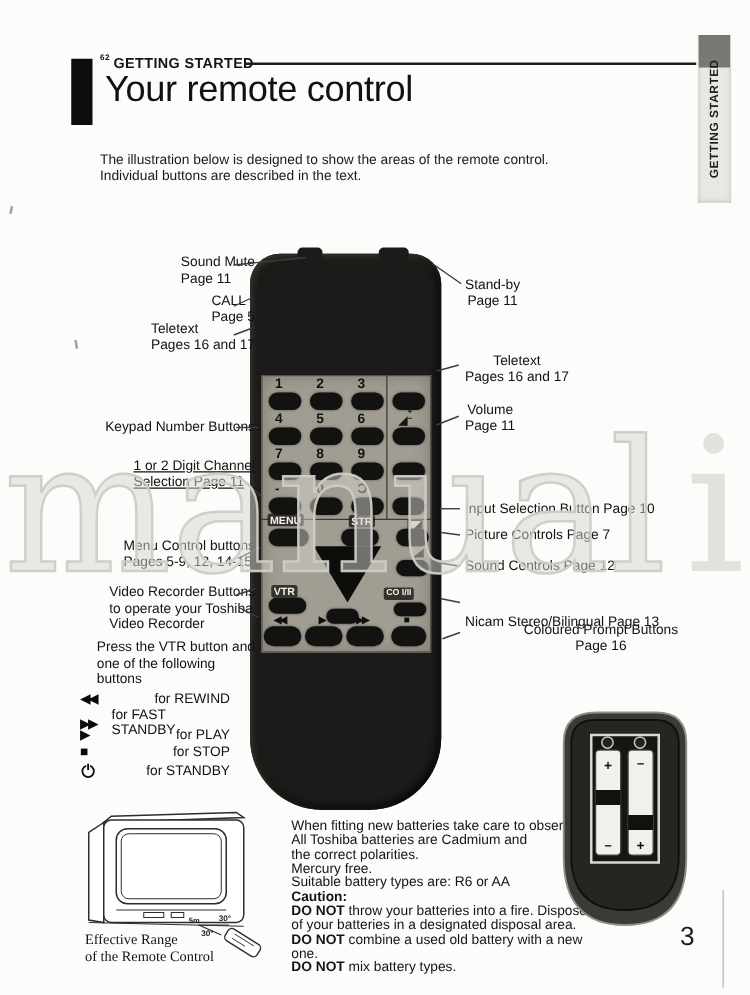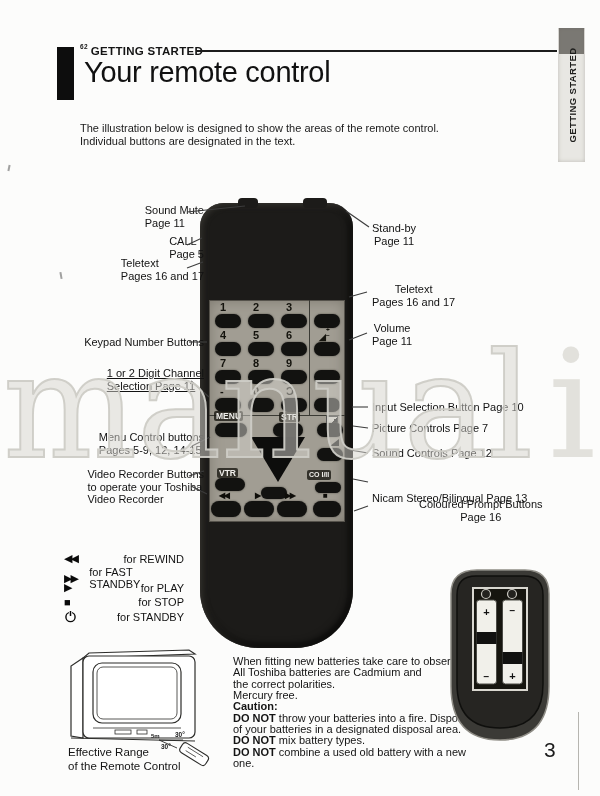--- a/index.html
+++ b/index.html
@@ -46,42 +46,42 @@
   .lblR{position:absolute;left:372px;text-align:center;white-space:nowrap;}
   
   .legend-row{position:absolute;left:64px;width:120px;display:flex;justify-content:space-between;align-items:center;}
   .legend-icon{font-size:11px;letter-spacing:-2px;color:#0a0a0a;width:26px;}
   .legend-label{font-size:11px;color:#121212;}
   
   #battery-note{left:233px;top:656px;width:250px;font-size:11px;line-height:11.35px;color:#141414;}
   #battery-note b{font-weight:bold;}
   
   #page-number{left:544px;top:738px;font-size:21px;color:#1b1b1b;}
-  #tv-caption{left:68px;top:746px;font-size:11.5px;line-height:13.5px;color:#141414;}
+  #tv-caption{left:68px;top:746px;font-size:11.5px;line-height:13.5px;color:#141414;font-family:Liberation Serif, serif;}
   #wm{left:0;top:330px;width:600px;height:145px;pointer-events:none;z-index:40;}
   svg{display:block;}
   .artifact{background:#555;opacity:.55;}
 </style>
 </head>
 <body>
 
 <div id="page">
 
   <div class="abs" id="title-bar-block"></div>
   <div class="abs" id="section-line"><span id="section-sup">62</span><span>GETTING STARTED</span></div>
   <div class="abs" id="header-rule"></div>
   <div class="abs" id="page-title">Your remote control</div>
 
   <div class="abs" id="side-tab">
     <div class="smudge"></div>
     <div class="vtext">GETTING STARTED</div>
   </div>
 
   <div class="abs intro-line" style="top:122px;">The illustration below is designed to show the areas of the remote control.</div>
-  <div class="abs intro-line" style="top:135px;">Individual buttons are designated in the text.</div>
+  <div class="abs intro-line" style="top:135px;">Individual buttons are described in the text.</div>
 
 
   <svg class="abs" style="left:0;top:0;z-index:3;pointer-events:none;" width="600" height="796">
     <g stroke="#3c3c3c" stroke-width="1.1" fill="none">
       <line x1="187" y1="212" x2="245" y2="206"></line>
       <line x1="187" y1="245" x2="202" y2="238"></line>
       <line x1="187" y1="268" x2="203" y2="262"></line>
       <line x1="189" y1="342" x2="207" y2="342"></line>
       <line x1="191" y1="381" x2="209" y2="397"></line>
       <line x1="192" y1="446" x2="210" y2="437"></line>
@@ -187,20 +187,25 @@
   </div>
   <div class="abs lbl lblL" style="top:431px;">
     <div>Menu Control buttons</div>
     <div>Pages 5-9, 12, 14-15</div>
   </div>
   <div class="abs lbl lblL" style="top:468px;">
     <div>Video Recorder Buttons</div>
     <div>to operate your Toshiba</div>
     <div>Video Recorder</div>
   </div>
+  <div class="abs lbl lblL" style="top:512px;">
+    <div>Press the VTR button and</div>
+    <div>one of the following</div>
+    <div>buttons</div>
+  </div>
 
   <div class="abs lbl lblR" style="top:222px;">
     <div>Stand-by</div>
     <div>Page 11</div>
   </div>
   <div class="abs lbl lblR" style="top:283px;">
     <div>Teletext</div>
     <div>Pages 16 and 17</div>
   </div>
   <div class="abs lbl lblR" style="top:322px;">
@@ -249,25 +254,26 @@
         </svg>
     </span>
     <span class="legend-label">for STANDBY</span>
   </div>
 
   <div class="abs" id="battery-note">
     <div><b></b><span>When fitting new batteries take care to observe</span></div>
     <div><b></b><span>All Toshiba batteries are Cadmium and</span></div>
     <div><b></b><span>the correct polarities.</span></div>
     <div><b></b><span>Mercury free.</span></div>
+    <div><b></b><span>Suitable battery types are: R6 or AA</span></div>
     <div><b>Caution:</b><span></span></div>
     <div><b>DO NOT</b><span> throw your batteries into a fire. Dispose</span></div>
     <div><b></b><span>of your batteries in a designated disposal area.</span></div>
+    <div><b>DO NOT</b><span> combine a used old battery with a new one.</span></div>
     <div><b>DO NOT</b><span> mix battery types.</span></div>
-    <div><b>DO NOT</b><span> combine a used old battery with a new one.</span></div>
   </div>
 
   <svg class="abs" style="left:55px;top:648px;" width="170" height="122" viewBox="0 0 170 122">
     <g fill="#ffffff" stroke="#2d2d2b" stroke-width="1.2">
       <polygon points="28,10 16,18 16,88 28,90"></polygon>
       <polygon points="28,10 140,6 134,2 34,5"></polygon>
       <rect x="28" y="8" width="112" height="82" rx="6"></rect>
       <rect x="38" y="15" width="88" height="60" rx="9"></rect>
       <rect x="42" y="19" width="80" height="52" rx="6" stroke-width="0.8"></rect>
       <line x1="38" y1="80" x2="126" y2="80" stroke-width="0.8"></line>

